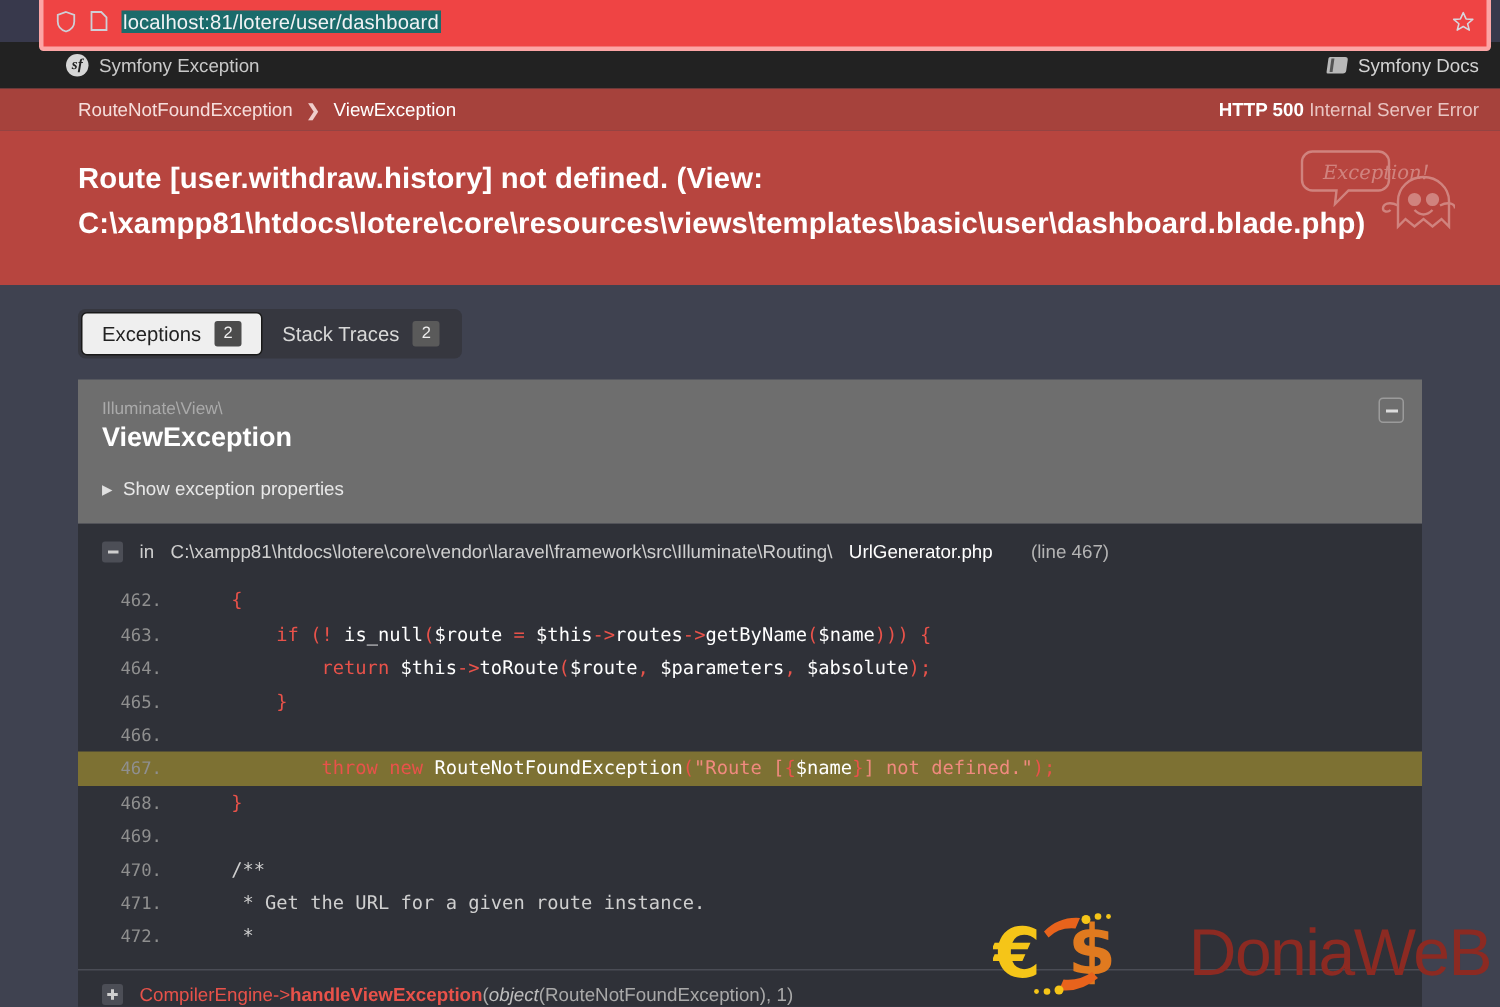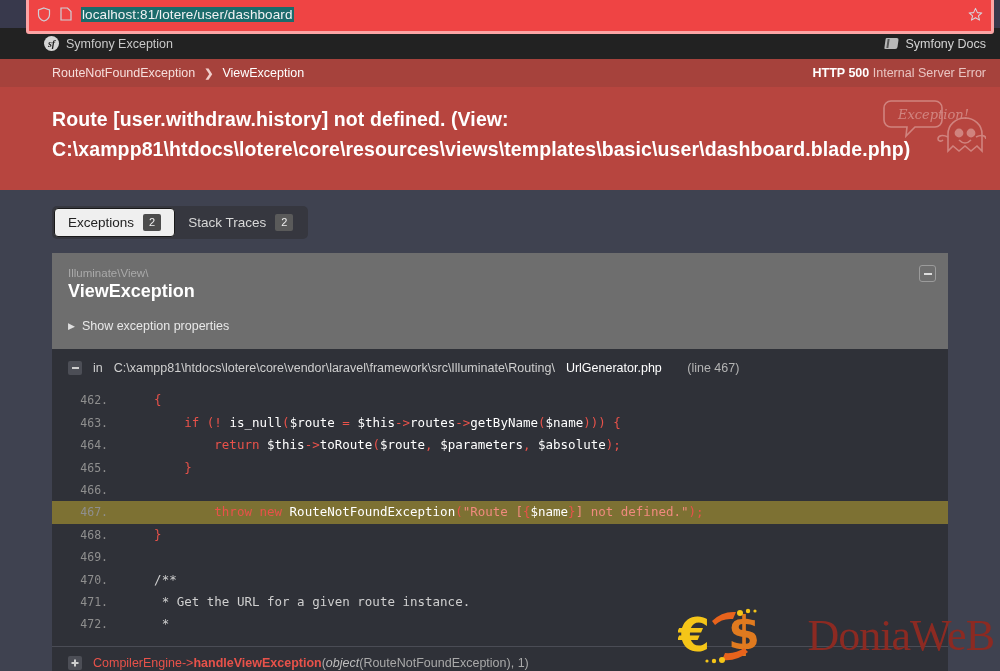--- a/index.html
+++ b/index.html
@@ -93,21 +93,21 @@
     min-height: 74px;
   }
   .banner h1 {
     color: #fff;
     font-size: 19.5px;
     font-weight: bold;
     line-height: 1.52;
     max-width: 840px;
     letter-spacing: .1px;
   }
-  .ghost-wrap { position: absolute; right: 14px; top: 8px; opacity: .45; }
+  .ghost-wrap { position: absolute; right: 30px; top: 8px; opacity: .45; }
 
   
   .content { padding: 0 52px; }
   .tabs {
     display: flex;
     margin-top: 16px;
     background: #36373f;
     border-radius: 5px;
     width: fit-content;
     padding: 2px;
@@ -229,21 +229,21 @@
   .args i { color: #bdbdbd; }
 
   
   .watermark {
     position: absolute;
     right: 6px; bottom: 4px;
     display: flex; align-items: center;
     pointer-events: none;
   }
   .wm-text {
-    font-family: Liberation Serif, serif;
+    font-family: Liberation Sans, sans-serif;
     font-size: 44px;
     color: #8c2a22;
     letter-spacing: -1px;
     margin-left: 2px;
     line-height: 1;
   }
 </style>
 </head>
 <body>
 

